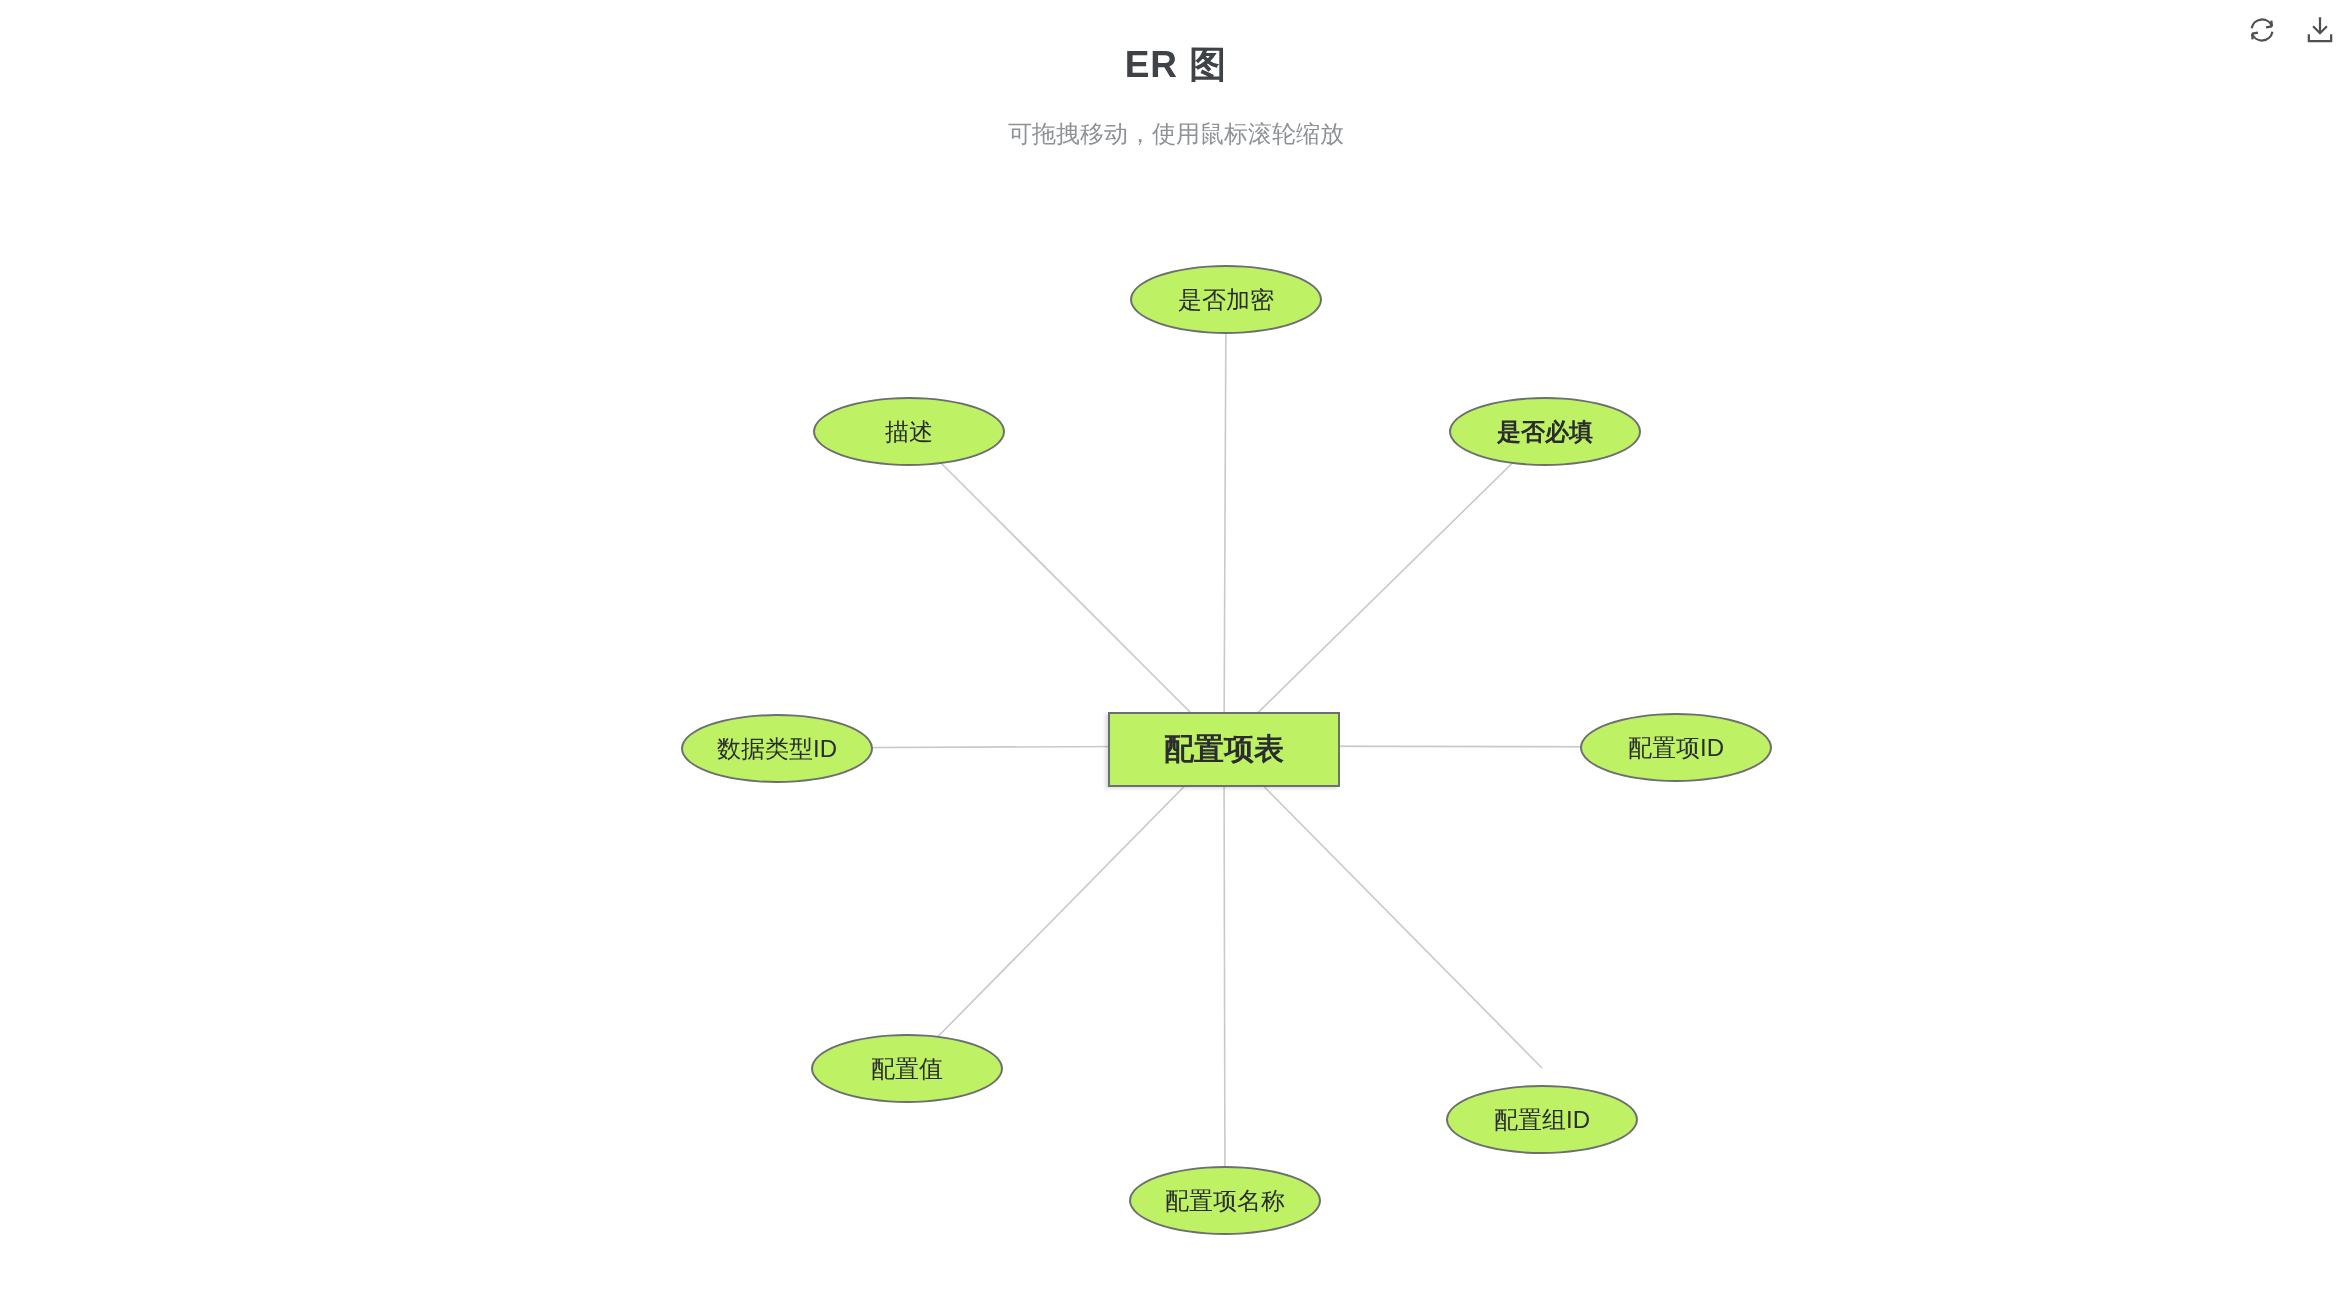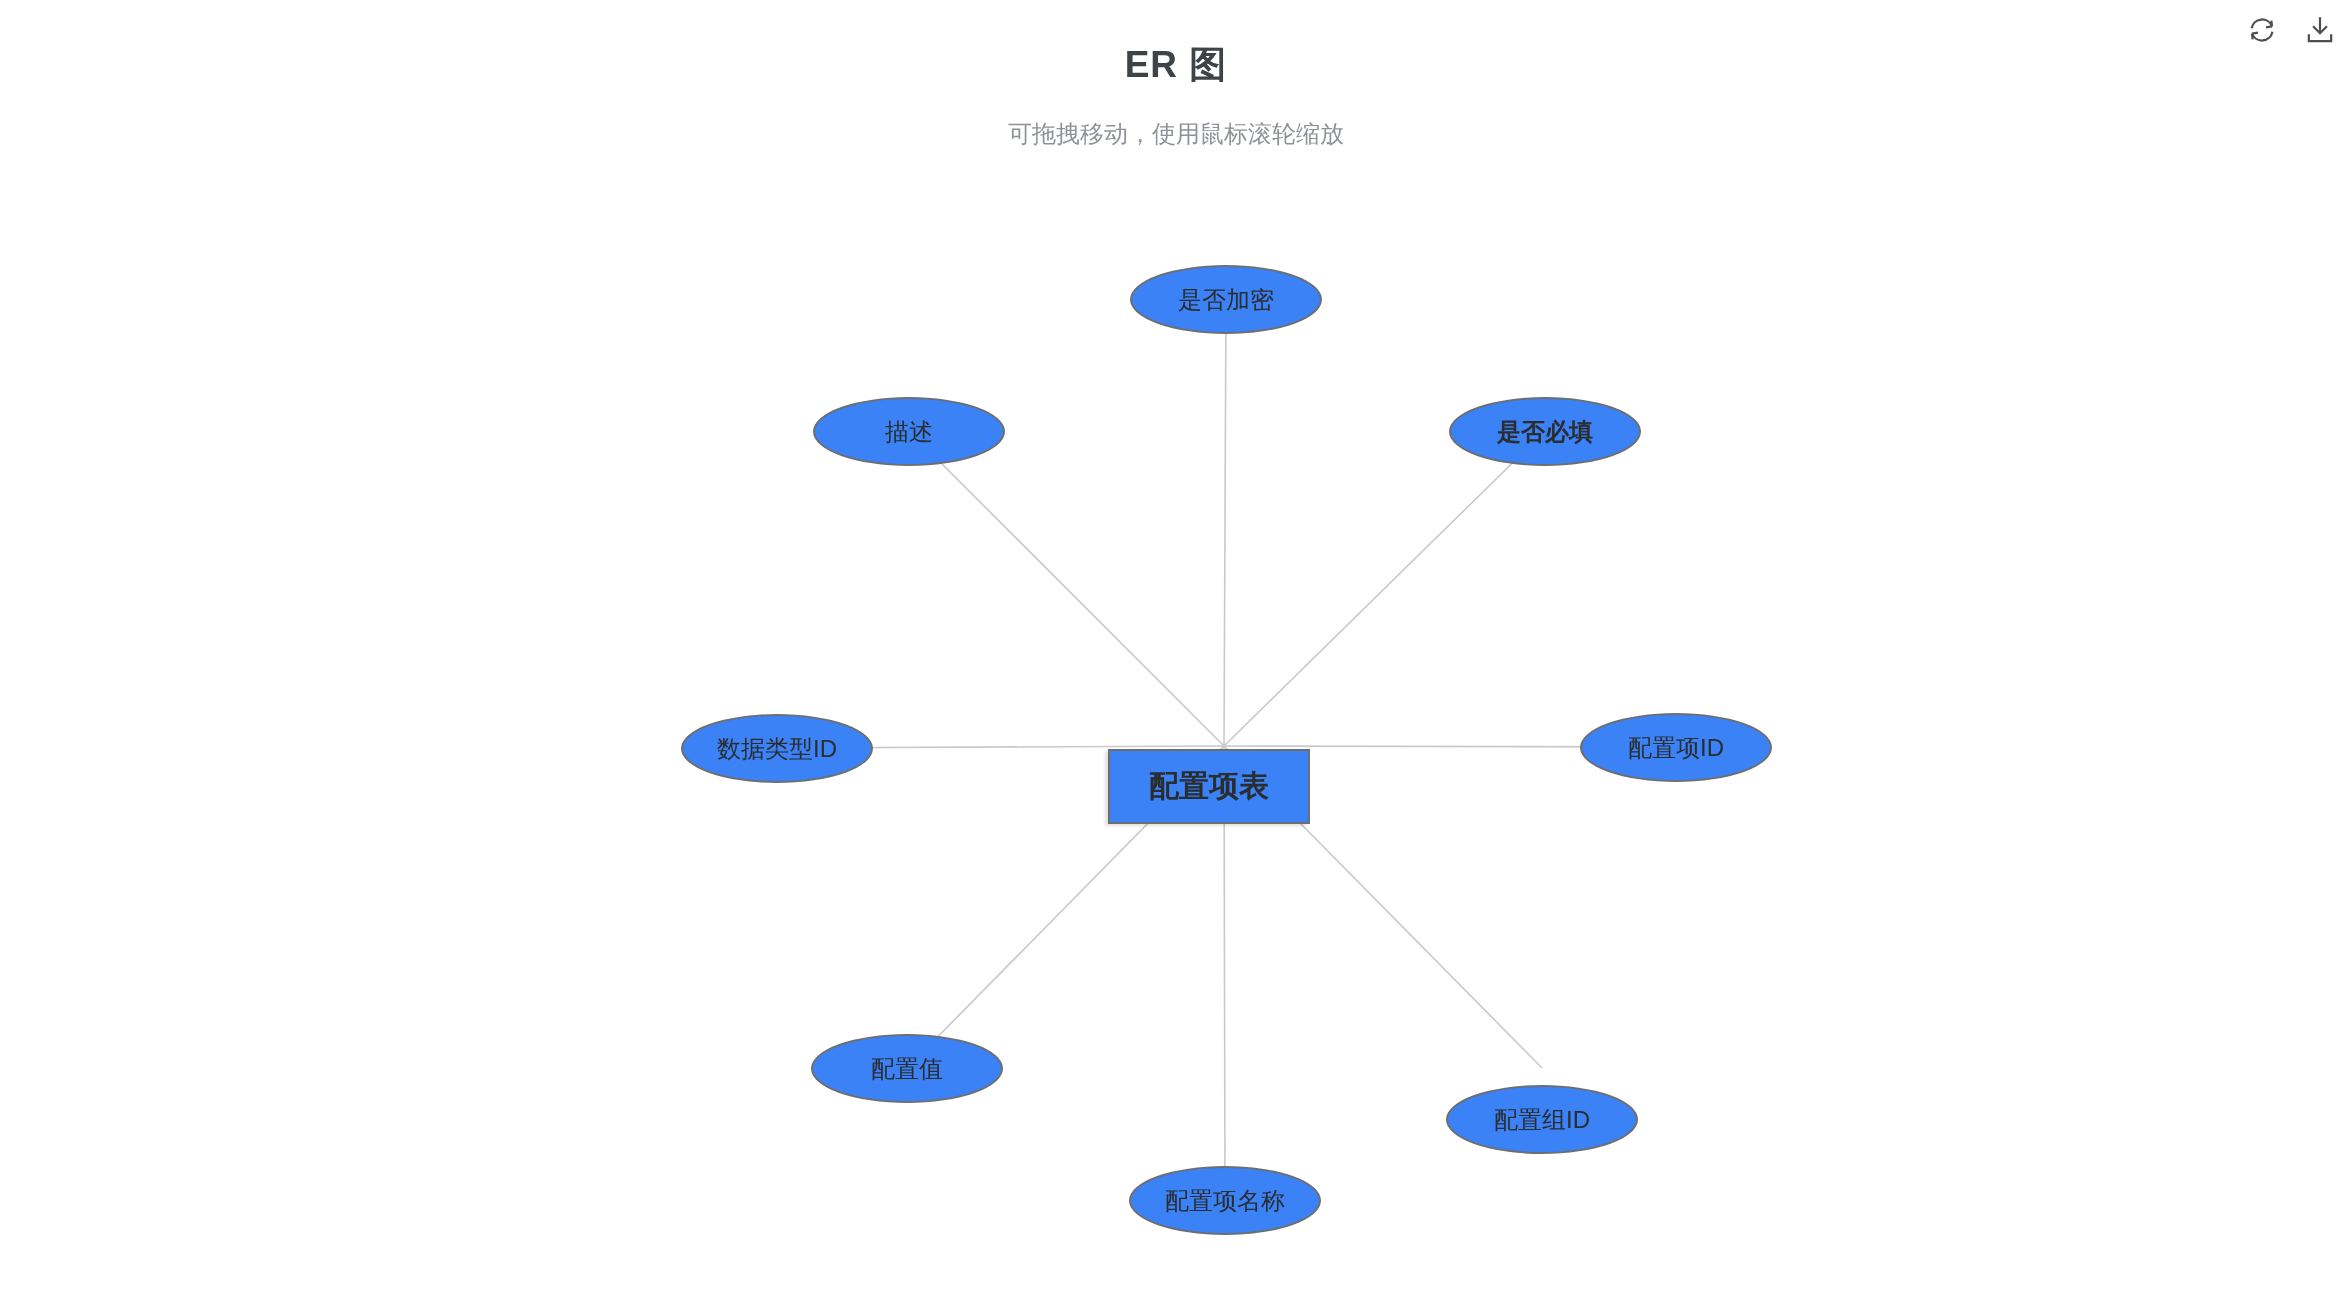--- a/index.html
+++ b/index.html
@@ -75,30 +75,30 @@
   }
   .edges line {
     stroke: #c9c9c9;
     stroke-width: 1.6;
   }
   .node {
     position: absolute;
     display: flex;
     align-items: center;
     justify-content: center;
-    background: #3b82f6;
+    background: #bef264;
     border: 2.5px solid #6d6e70;
     color: #2a2c2e;
     box-sizing: border-box;
     cursor: move;
   }
   .entity {
     left: 1108px;
-    top: 749px;
-    width: 202px;
+    top: 712px;
+    width: 232px;
     height: 75px;
     font-size: 30px;
     font-weight: bold;
     box-shadow: -3px 2px 3px rgba(0,0,0,0.12);
   }
   .attr {
     width: 192px;
     height: 69px;
     border-radius: 50%;
     font-size: 24px;

